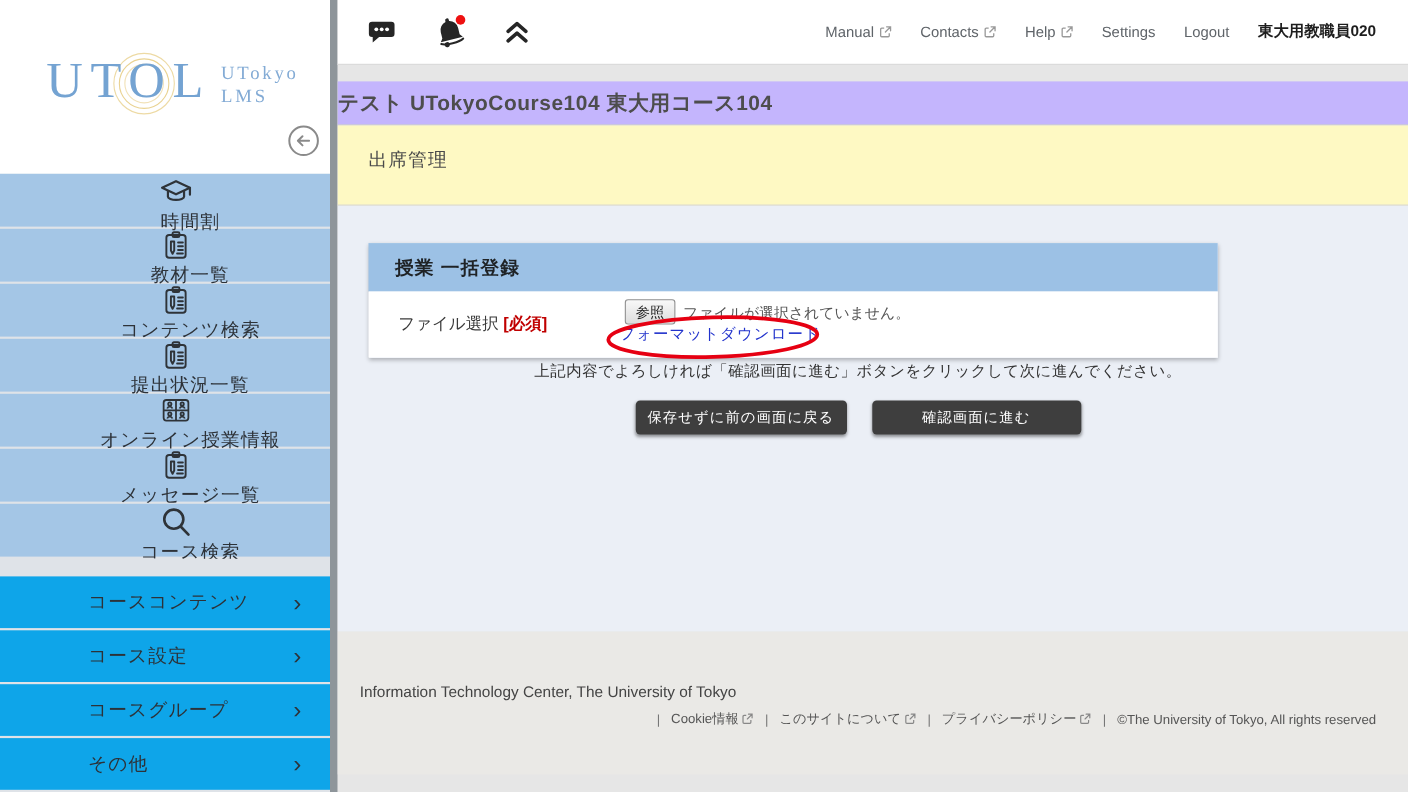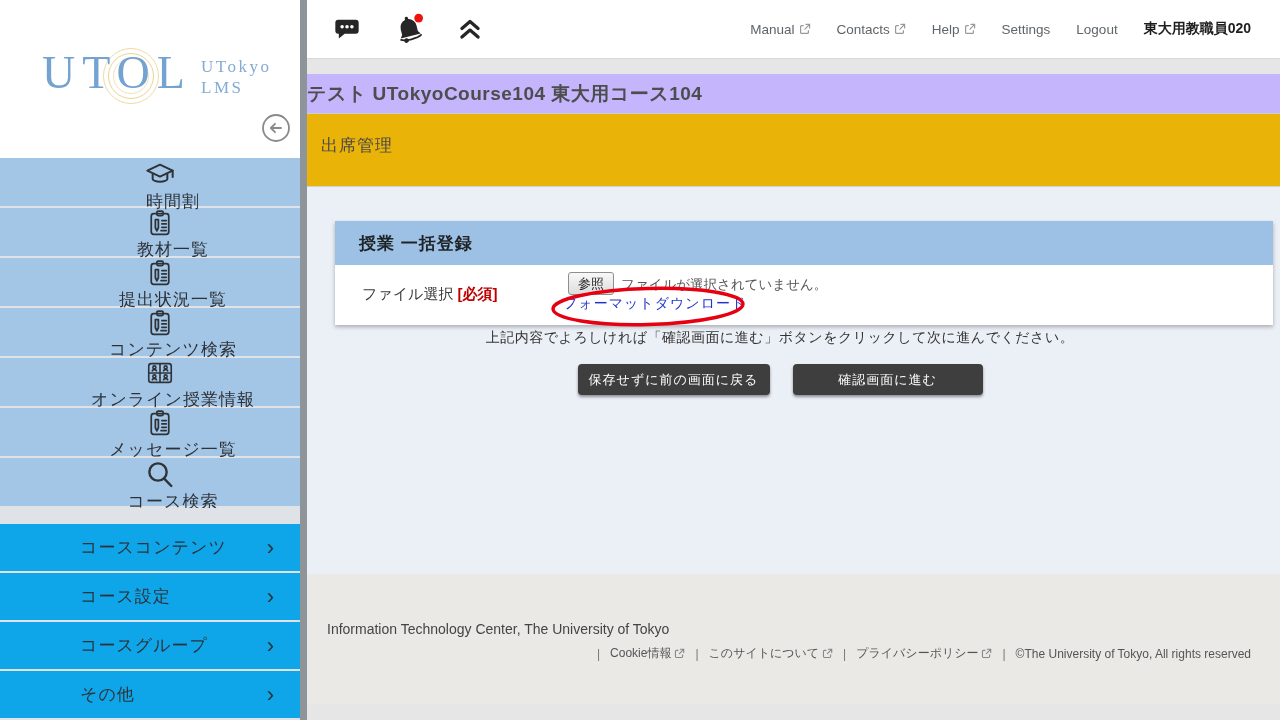--- a/index.html
+++ b/index.html
@@ -42,26 +42,26 @@
   .tb-icons { display:flex; align-items:center; gap:30px; padding-left:26px; }
   .tb-icon { background:none; border:none; cursor:pointer; display:inline-flex; }
   .tb-links { margin-left:auto; display:flex; align-items:center; gap:26px; padding-right:29px; }
   .tb-link { display:inline-flex; align-items:center; gap:4px; font-size:13.5px; color:#5f6469;
     text-decoration:none; cursor:pointer; }
   .tb-user { font-size:14px; font-weight:bold; color:#1d1d1d; }
 
   .band-title { margin-top:15px; height:40px; background:#c4b5fd; border-bottom:1px solid #cfcfcf;
     display:flex; align-items:center; }
   .band-title h1 { font-size:19px; font-weight:bold; color:#4d4d4d; letter-spacing:.5px; }
-  .band-sub { height:73px; background:#eab308; border-bottom:1px solid #d2d2d2;
-    display:flex; align-items:flex-start; padding:20px 0 0 14px; }
+  .band-sub { height:73px; background:#fef9c3; border-bottom:1px solid #d2d2d2;
+    display:flex; align-items:flex-start; padding:20px 0 0 28px; }
   .band-sub h2 { font-size:17px; font-weight:500; color:#4a4a4a; letter-spacing:1px; }
 
   .content { position:relative; height:387px; background:#ebeff6; }
-  .panel { position:absolute; left:28px; top:34px; width:938px;
+  .panel { position:absolute; left:28px; top:34px; width:772px;
     box-shadow:0 2px 4px rgba(0,0,0,.28); }
   .panel-header { height:44px; background:#9cc1e5; display:flex; align-items:center;
     padding-left:24px; font-size:17px; font-weight:600; color:#1f2326; letter-spacing:1px; }
   .panel-body { position:relative; height:60px; background:#ffffff; }
   .file-label { position:absolute; left:27px; top:20px; font-size:15px; color:#3a3a3a; }
   .required { color:#c00000; font-weight:bold; margin-left:4px; }
   .browse-btn { position:absolute; left:233px; top:7px; height:23px; padding:0 9px; font-size:13px;
     color:#222; background:linear-gradient(#f8f8f8,#dddddd); border:1px solid #8f8f8f;
     border-radius:3px; cursor:pointer; }
   .no-file { position:absolute; left:286px; top:11px; font-size:13.5px; color:#555; }
@@ -137,32 +137,32 @@
     </div>
     <div class="s-item">
       <span class="s-icon">
         <svg width="30" height="30" viewBox="0 0 24 24" fill="none" stroke="#2e3338" stroke-width="1.4" stroke-linejoin="round">
           <rect x="5" y="4.5" width="14" height="16.5" rx="2"></rect>
             <rect x="9.5" y="2.5" width="5" height="3.5" rx="1"></rect>
           <path d="M8.3 9.2v6.6l1.2 2.4 1.2-2.4V9.2h-2.4z"></path>
           <path d="M13.5 10h3.5M13.5 12.7h3.5M13.5 15.4h3.5M12.8 18h4.2" stroke-linecap="round"></path>
         </svg>
       </span>
-      <span class="s-label">提出状況一覧</span>
+      <span class="s-label">コンテンツ検索</span>
     </div>
     <div class="s-item">
       <span class="s-icon">
         <svg width="30" height="30" viewBox="0 0 24 24" fill="none" stroke="#2e3338" stroke-width="1.4" stroke-linejoin="round">
           <rect x="5" y="4.5" width="14" height="16.5" rx="2"></rect>
             <rect x="9.5" y="2.5" width="5" height="3.5" rx="1"></rect>
           <path d="M8.3 9.2v6.6l1.2 2.4 1.2-2.4V9.2h-2.4z"></path>
           <path d="M13.5 10h3.5M13.5 12.7h3.5M13.5 15.4h3.5M12.8 18h4.2" stroke-linecap="round"></path>
         </svg>
       </span>
-      <span class="s-label">コンテンツ検索</span>
+      <span class="s-label">提出状況一覧</span>
     </div>
     <div class="s-item">
       <span class="s-icon">
         <svg width="30" height="30" viewBox="0 0 24 24" fill="none" stroke="#2e3338" stroke-width="1.3" stroke-linejoin="round">
           <rect x="3" y="4.5" width="18" height="15" rx="2"></rect>
           <path d="M12 4.5v15M3 12h18"></path>
           <circle cx="7.5" cy="7.5" r="1.2"></circle>
             <path d="M5.6 10.7a2 2 0 0 1 3.8 0"></path>
           <circle cx="16.5" cy="7.5" r="1.2"></circle>
             <path d="M14.6 10.7a2 2 0 0 1 3.8 0"></path>

